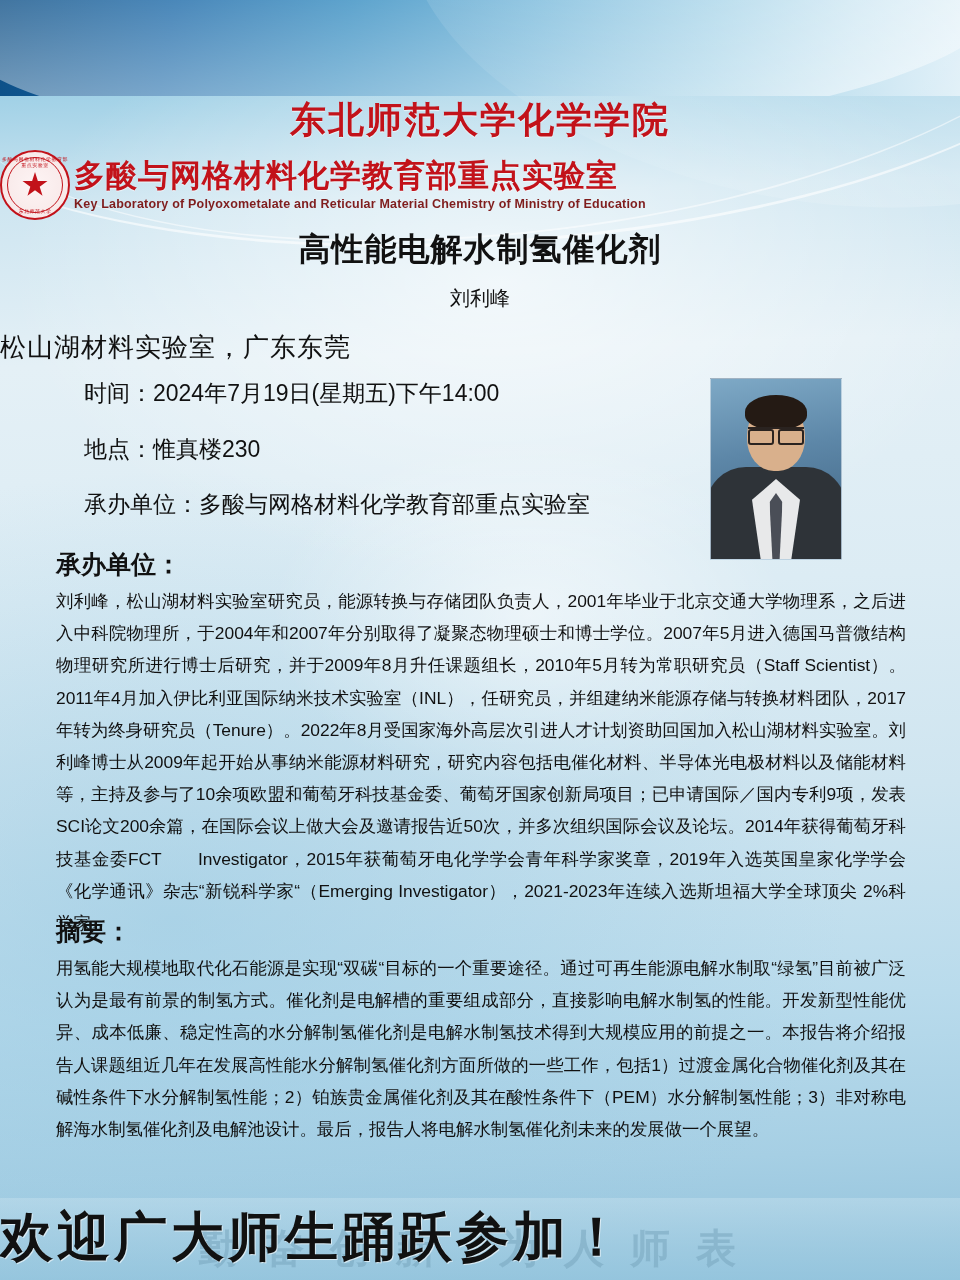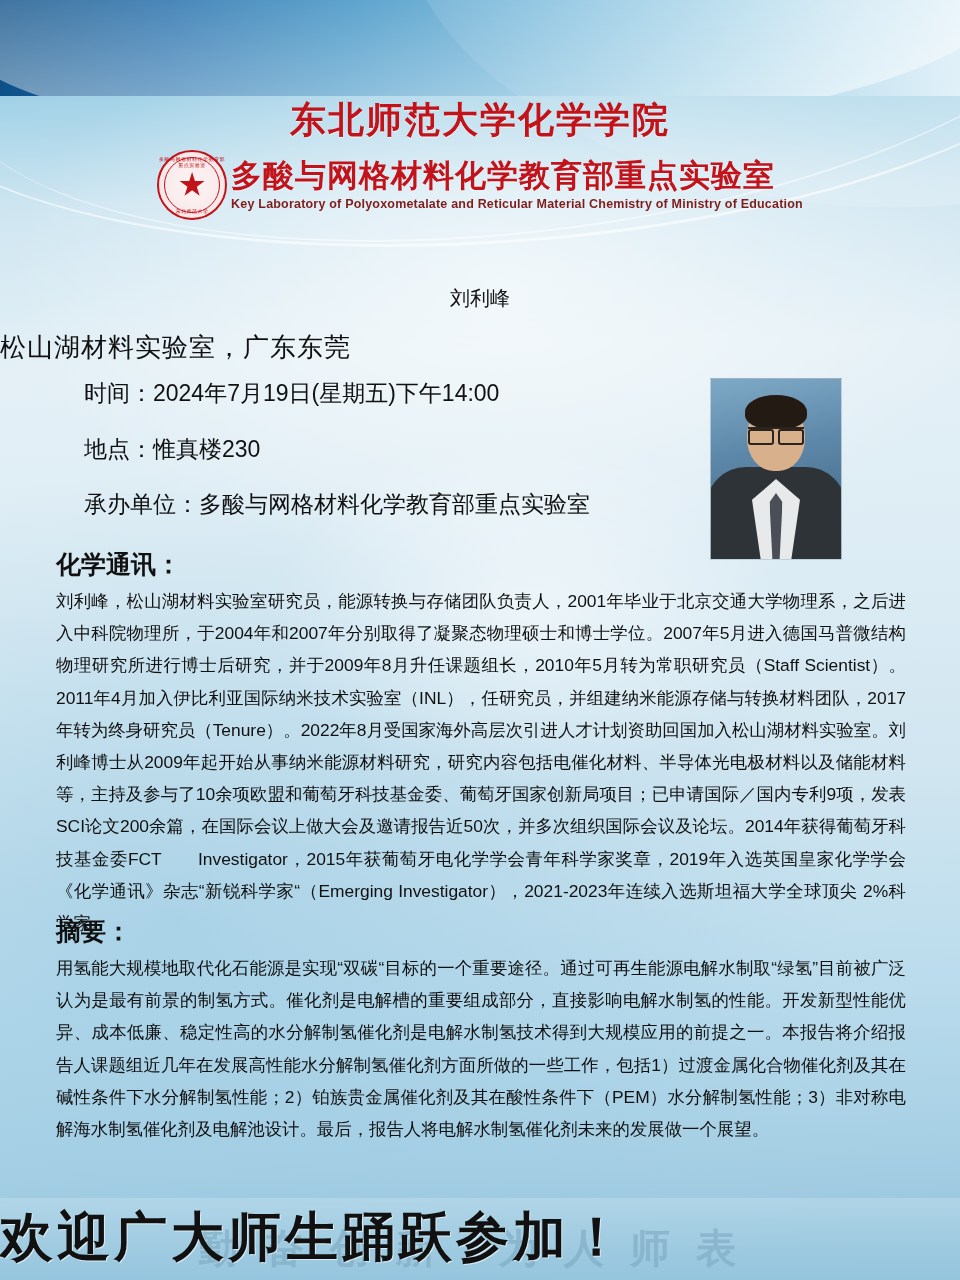--- a/index.html
+++ b/index.html
@@ -73,21 +73,21 @@
   .univ{
     position:absolute;top:96px;left:0;width:100%;
     text-align:center;
     font-size:36px;font-weight:700;color:#c2121a;
     letter-spacing:2px;
     font-family:"Liberation Sans","DejaVu Sans",sans-serif;
     text-shadow:0 1px 1px rgba(255,255,255,.7);
   }
   .labline{
     position:absolute;top:150px;left:0;width:100%;
-    display:flex;align-items:center;justify-content:center;gap:4px;
+    display:flex;align-items:center;justify-content:flex-start;gap:4px;
   }
   .seal{
     width:66px;height:66px;border-radius:50%;
     border:2px solid #c2121a;
     position:relative;flex:0 0 auto;
     background:radial-gradient(circle at 50% 50%, #fdf4f4 0%, #f8e9e9 70%, #f0dada 100%);
   }
   .seal:before{
     content:"";position:absolute;inset:5px;border-radius:50%;border:1px solid #c2121a;
   }
@@ -217,38 +217,39 @@
       <div class="ring-text">多酸与网格材料化学教育部重点实验室</div>
       <div class="star"></div>
       <div class="ring-text b">东北师范大学</div>
     </div>
     <div class="labtext">
       <div class="lab-cn">多酸与网格材料化学教育部重点实验室</div>
       <div class="lab-en">Key Laboratory of Polyoxometalate and Reticular Material Chemistry of Ministry of Education</div>
     </div>
   </div>
 
+  <div class="talk-title">高性能电解水制氢催化剂</div>
   <div class="speaker">刘利峰</div>
   <div class="affil">松山湖材料实验室，广东东莞</div>
 
   <div class="meta">
     <div class="row">时间：2024年7月19日(星期五)下午14:00</div>
     <div class="row">地点：惟真楼230</div>
     <div class="row">承办单位：多酸与网格材料化学教育部重点实验室</div>
   </div>
 
   <div class="photo">
     <div class="body"></div>
     <div class="shirt"></div>
     <div class="tie"></div>
     <div class="head"></div>
     <div class="hair"></div>
     <div class="glasses"></div>
   </div>
 
-  <div class="sec-head bio">化学通讯：</div>
+  <div class="sec-head bio">承办单位：</div>
   <div class="body-text bio">刘利峰，松山湖材料实验室研究员，能源转换与存储团队负责人，2001年毕业于北京交通大学物理系，之后进入中科院物理所，于2004年和2007年分别取得了凝聚态物理硕士和博士学位。2007年5月进入德国马普微结构物理研究所进行博士后研究，并于2009年8月升任课题组长，2010年5月转为常职研究员（Staff Scientist）。2011年4月加入伊比利亚国际纳米技术实验室（INL），任研究员，并组建纳米能源存储与转换材料团队，2017年转为终身研究员（Tenure）。2022年8月受国家海外高层次引进人才计划资助回国加入松山湖材料实验室。刘利峰博士从2009年起开始从事纳米能源材料研究，研究内容包括电催化材料、半导体光电极材料以及储能材料等，主持及参与了10余项欧盟和葡萄牙科技基金委、葡萄牙国家创新局项目；已申请国际／国内专利9项，发表SCI论文200余篇，在国际会议上做大会及邀请报告近50次，并多次组织国际会议及论坛。2014年获得葡萄牙科技基金委FCT　　Investigator，2015年获葡萄牙电化学学会青年科学家奖章，2019年入选英国皇家化学学会《化学通讯》杂志“新锐科学家“（Emerging Investigator），2021-2023年连续入选斯坦福大学全球顶尖 2%科学家。</div>
 
   <div class="sec-head abs">摘要：</div>
   <div class="body-text abs">用氢能大规模地取代化石能源是实现“双碳“目标的一个重要途径。通过可再生能源电解水制取“绿氢”目前被广泛认为是最有前景的制氢方式。催化剂是电解槽的重要组成部分，直接影响电解水制氢的性能。开发新型性能优异、成本低廉、稳定性高的水分解制氢催化剂是电解水制氢技术得到大规模应用的前提之一。本报告将介绍报告人课题组近几年在发展高性能水分解制氢催化剂方面所做的一些工作，包括1）过渡金属化合物催化剂及其在碱性条件下水分解制氢性能；2）铂族贵金属催化剂及其在酸性条件下（PEM）水分解制氢性能；3）非对称电解海水制氢催化剂及电解池设计。最后，报告人将电解水制氢催化剂未来的发展做一个展望。</div>
 
   <div class="welcome">欢迎广大师生踊跃参加！</div>
 </div>
 
 </body></html>

